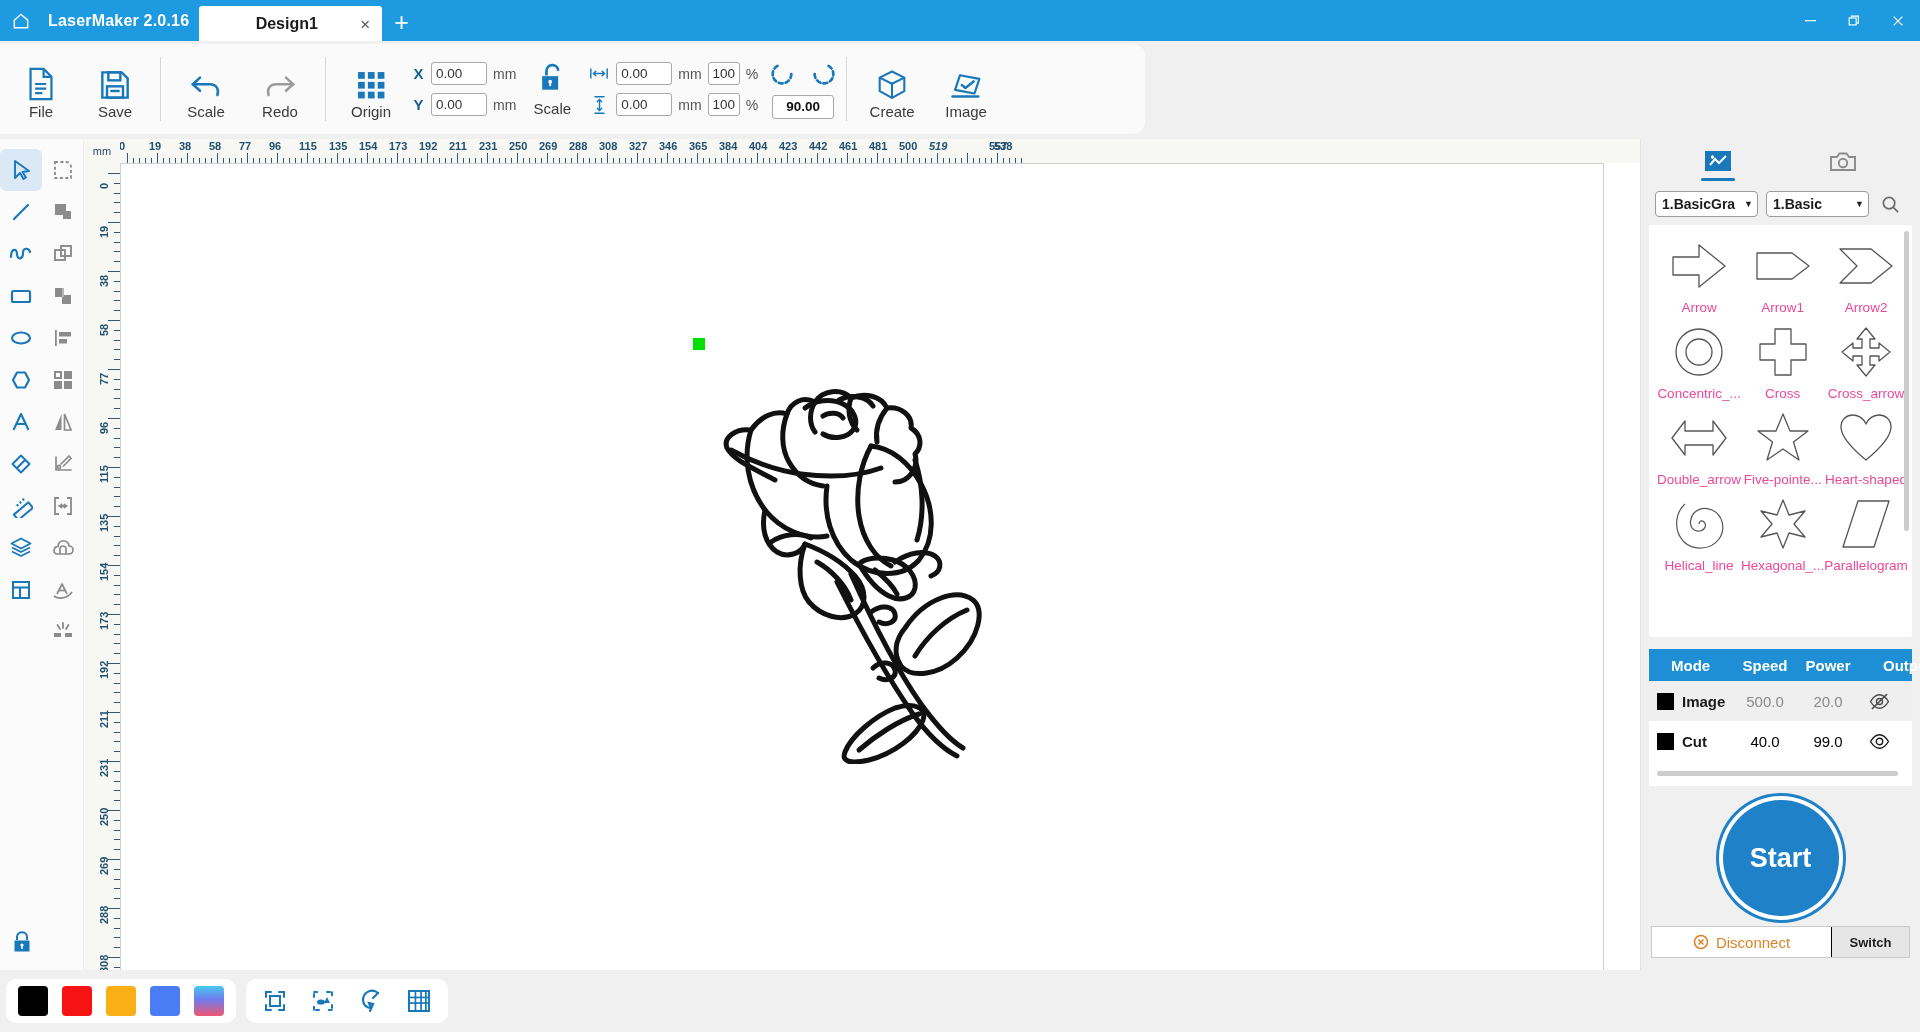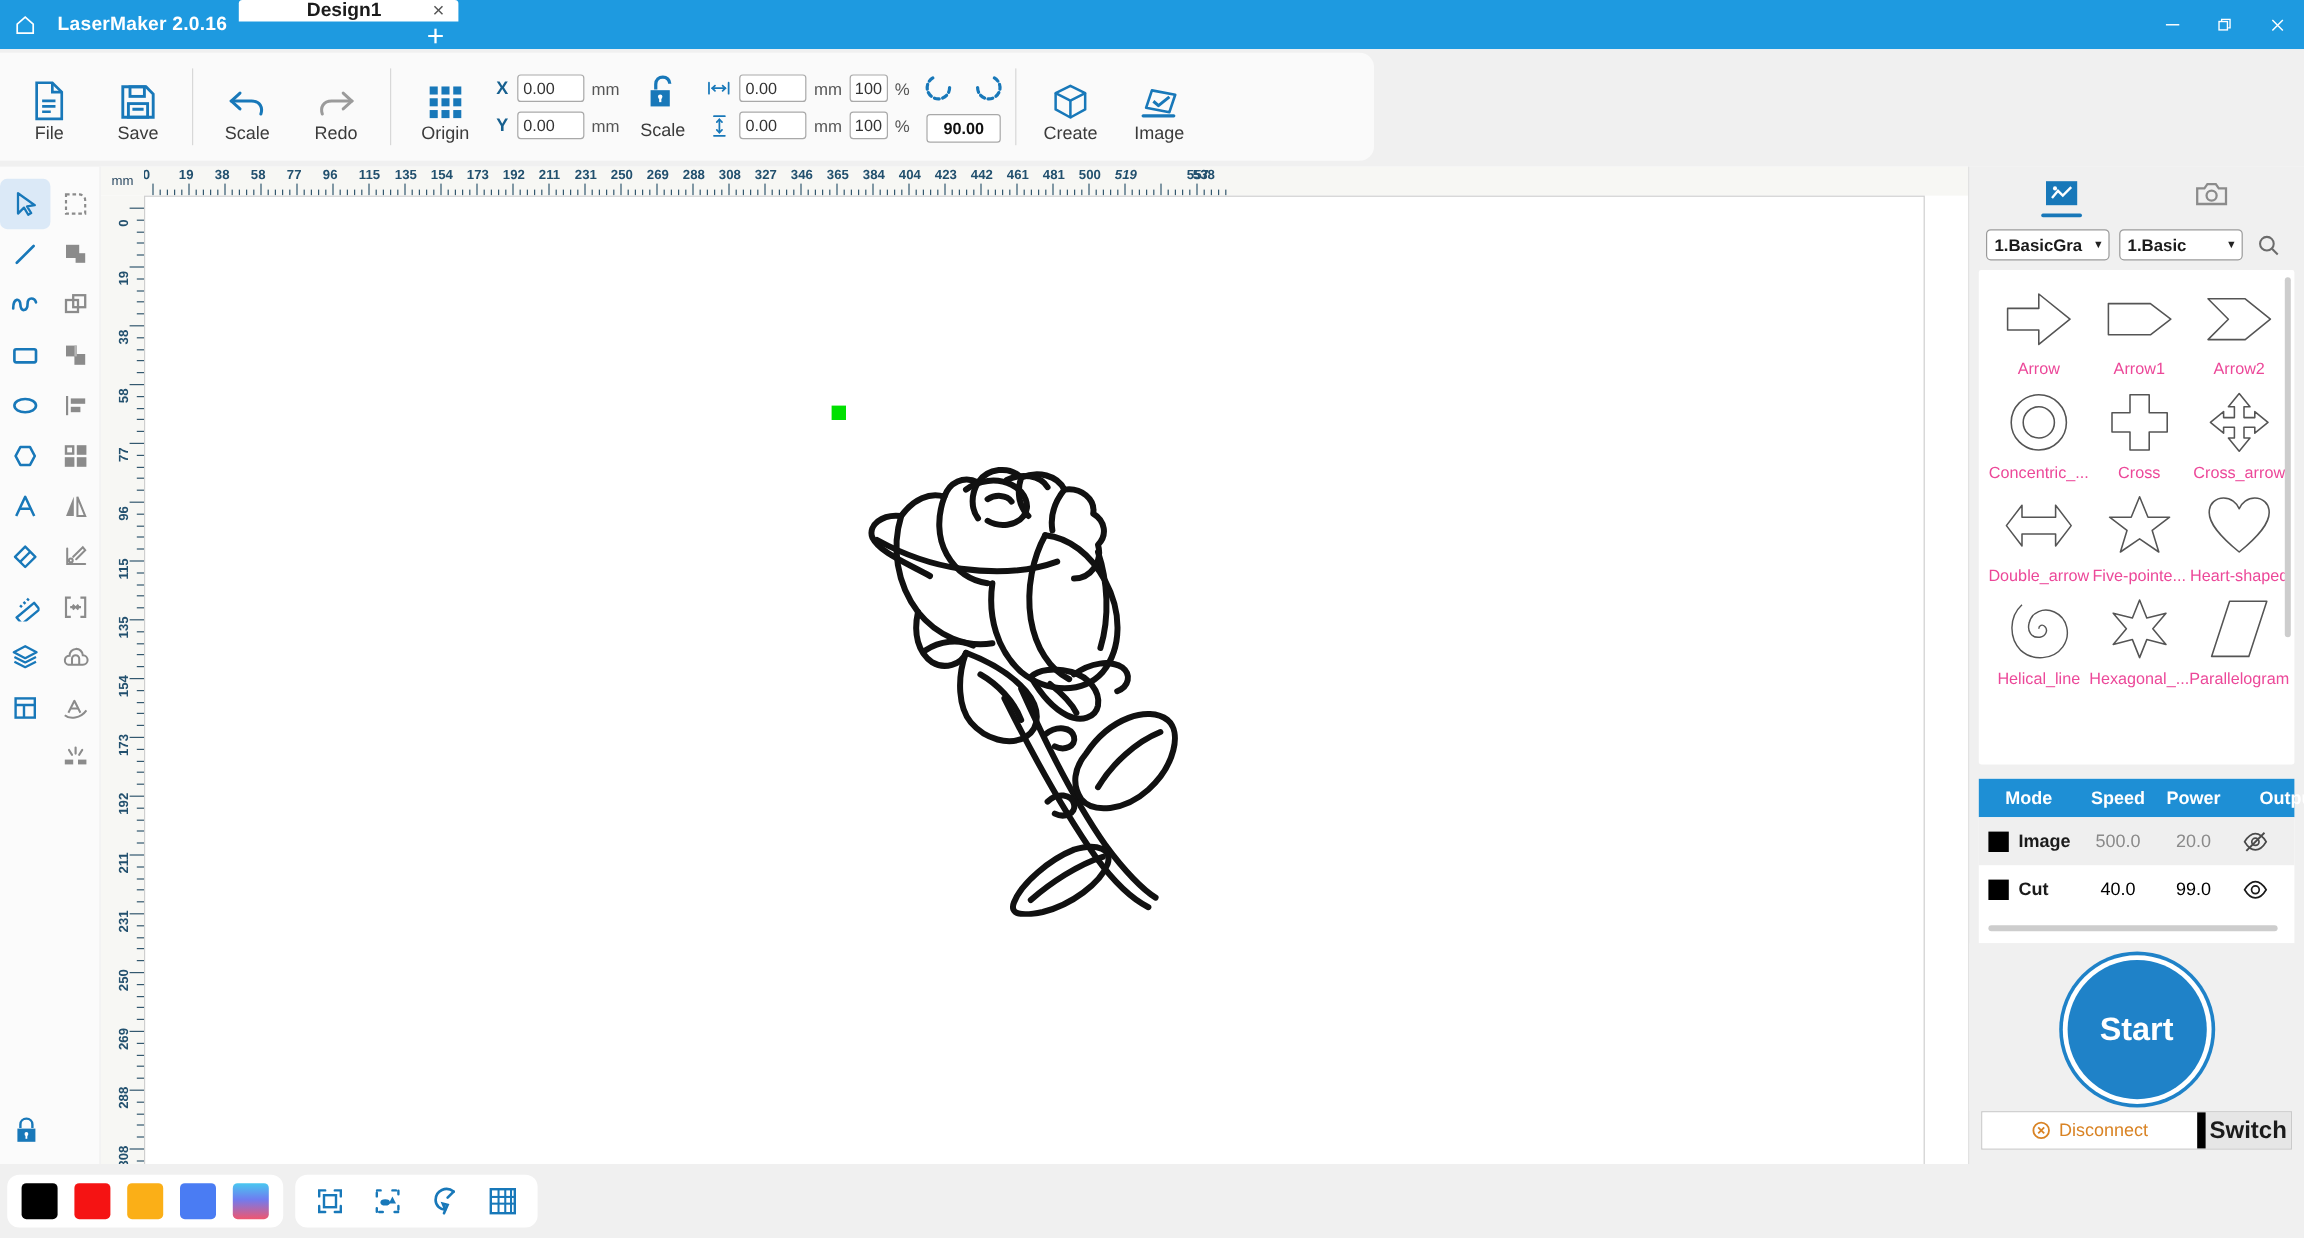--- a/index.html
+++ b/index.html
@@ -13,21 +13,21 @@
   
   .titlebar {
     height: 41px; background: #1e9ae0; display: flex; align-items: flex-end;
     position: relative; flex: 0 0 41px;
   }
   .home-icon { width: 42px; display:flex; align-items:center; justify-content:center; height: 41px; color:#fff; }
   .app-title {
     color: #ffffff; font-size: 16px; font-weight: bold; letter-spacing: .2px;
     padding: 0 10px 11px 6px; white-space: nowrap;
   }
-  .tabstrip { display: flex; align-items: flex-end; height: 41px; flex-direction: column; }
+  .tabstrip { display: flex; align-items: flex-end; height: 41px; }
   .tab {
     background: #ffffff; height: 35px; min-width: 183px; display: flex; align-items: center;
     justify-content: center; position: relative; padding: 0 30px 0 22px;
     border-radius: 3px 3px 0 0;
   }
   .tab-label { font-size: 16px; font-weight: bold; color: #1b1b1b; }
   .tab-close {
     position: absolute; right: 12px; top: 50%; transform: translateY(-50%);
     font-size: 17px; color: #555; line-height: 1; cursor: pointer;
   }
@@ -170,21 +170,21 @@
     display: flex; align-items: center; justify-content: center; font-size: 27px; font-weight: bold;
     box-shadow: 0 0 0 4px #ffffff, 0 0 0 7px #1f82c8; cursor: pointer;
   }
   .conn-bar { display: flex; margin: 0 10px 12px 10px; height: 32px; border: 1px solid #cacaca; }
   .disconnect {
     flex: 1; background: #fff; display: flex; align-items: center; justify-content: center; gap: 7px;
     color: #d98324; font-size: 15px; cursor: pointer;
   }
   .switch-btn {
     width: 78px; background: #e6e6e6; display: flex; align-items: center; justify-content: center;
-    font-size: 20px; font-weight: bold; color: #1b1b1b; cursor: pointer; border-left: 7px solid #000000;
+    font-size: 13px; font-weight: bold; color: #1b1b1b; cursor: pointer; border-left: 1px solid #000000;
   }
   .tick { position: absolute; background: #33586f; }
   .rlabel { position: absolute; font-size: 11px; color: #22506e; font-weight: bold; }
   .vrlabel { position: absolute; font-size: 11px; color: #22506e; font-weight: bold;
              transform-origin: left top; transform: rotate(-90deg); white-space: nowrap; }
 </style>
 </head>
 <body>
 
 <div class="app">

